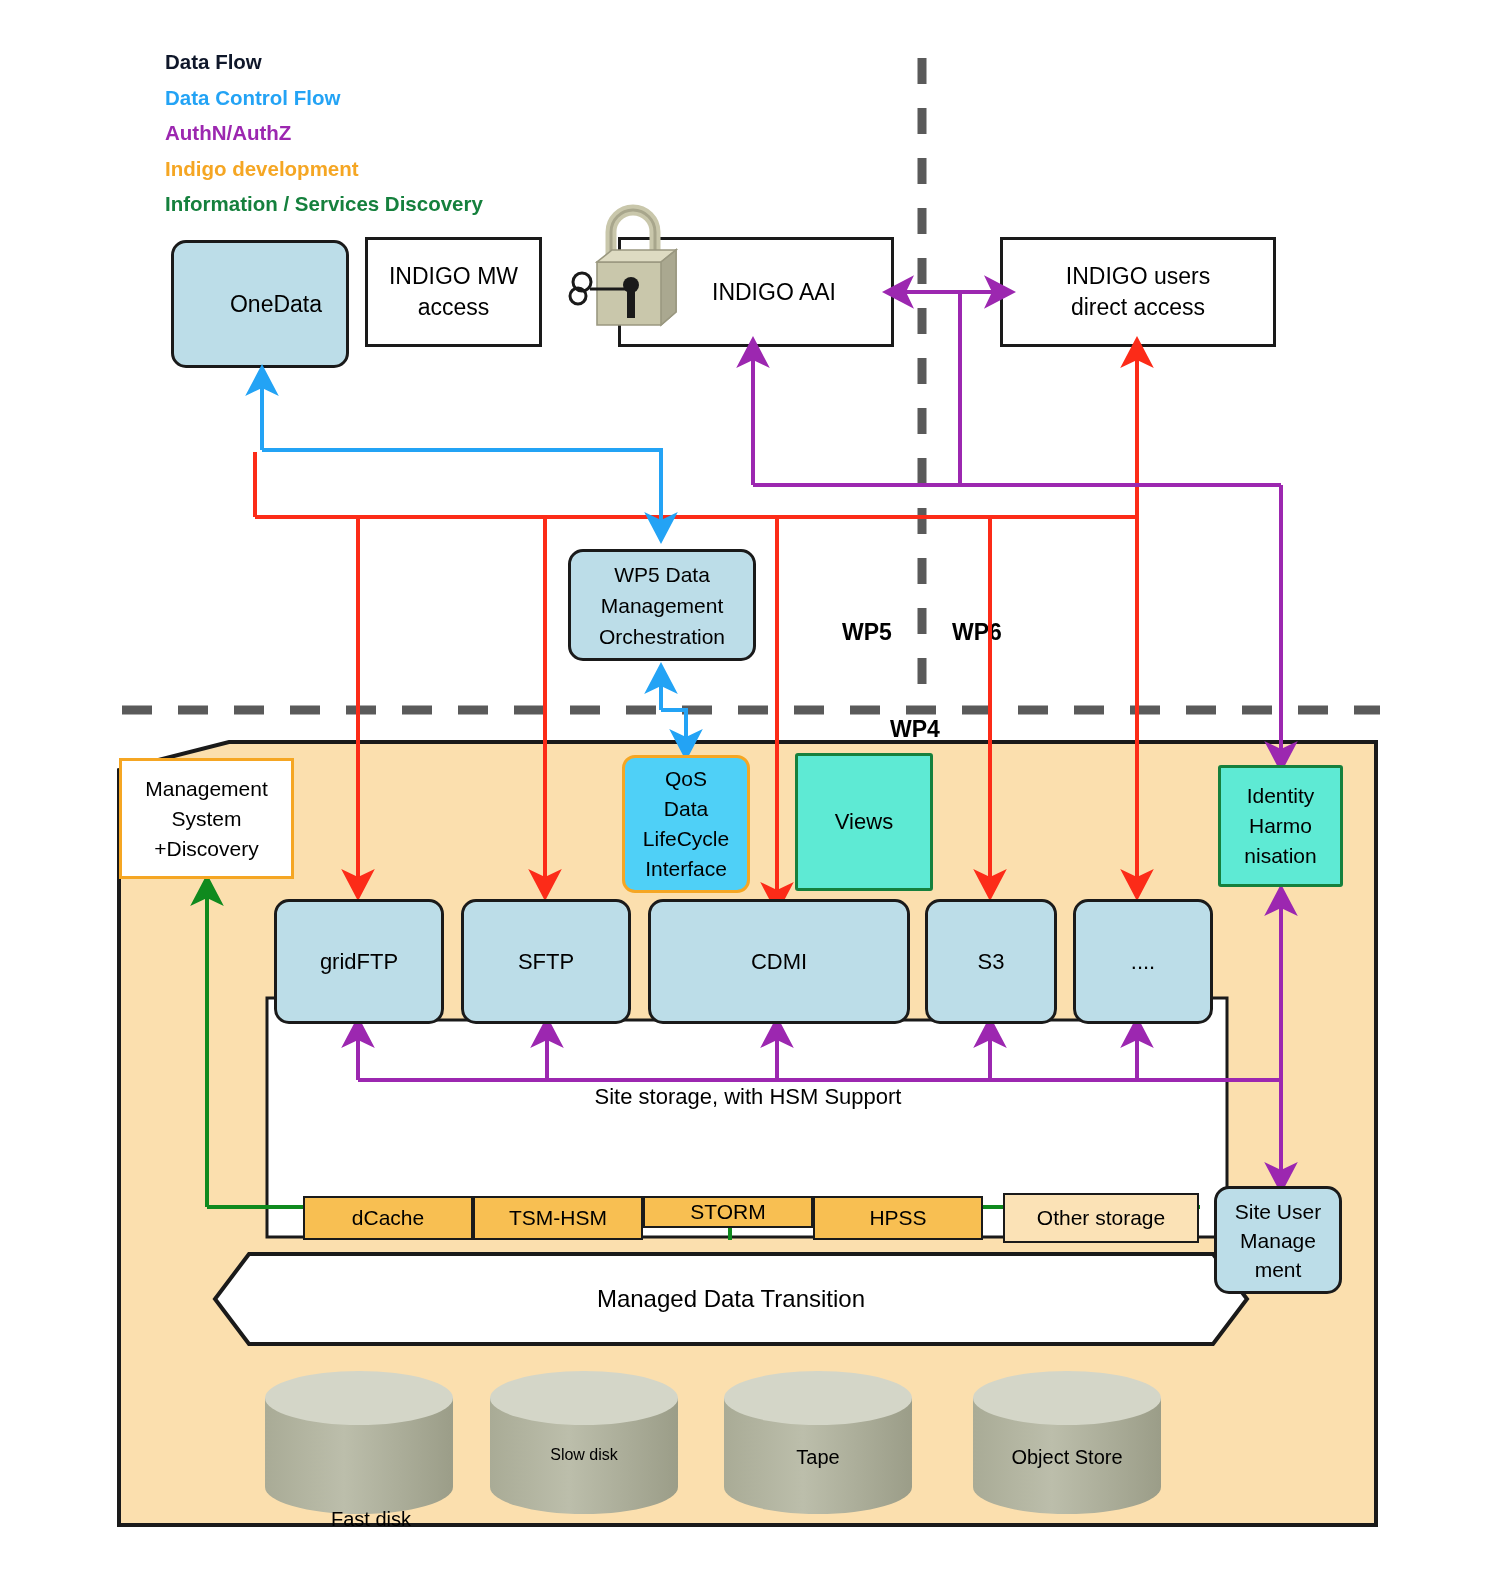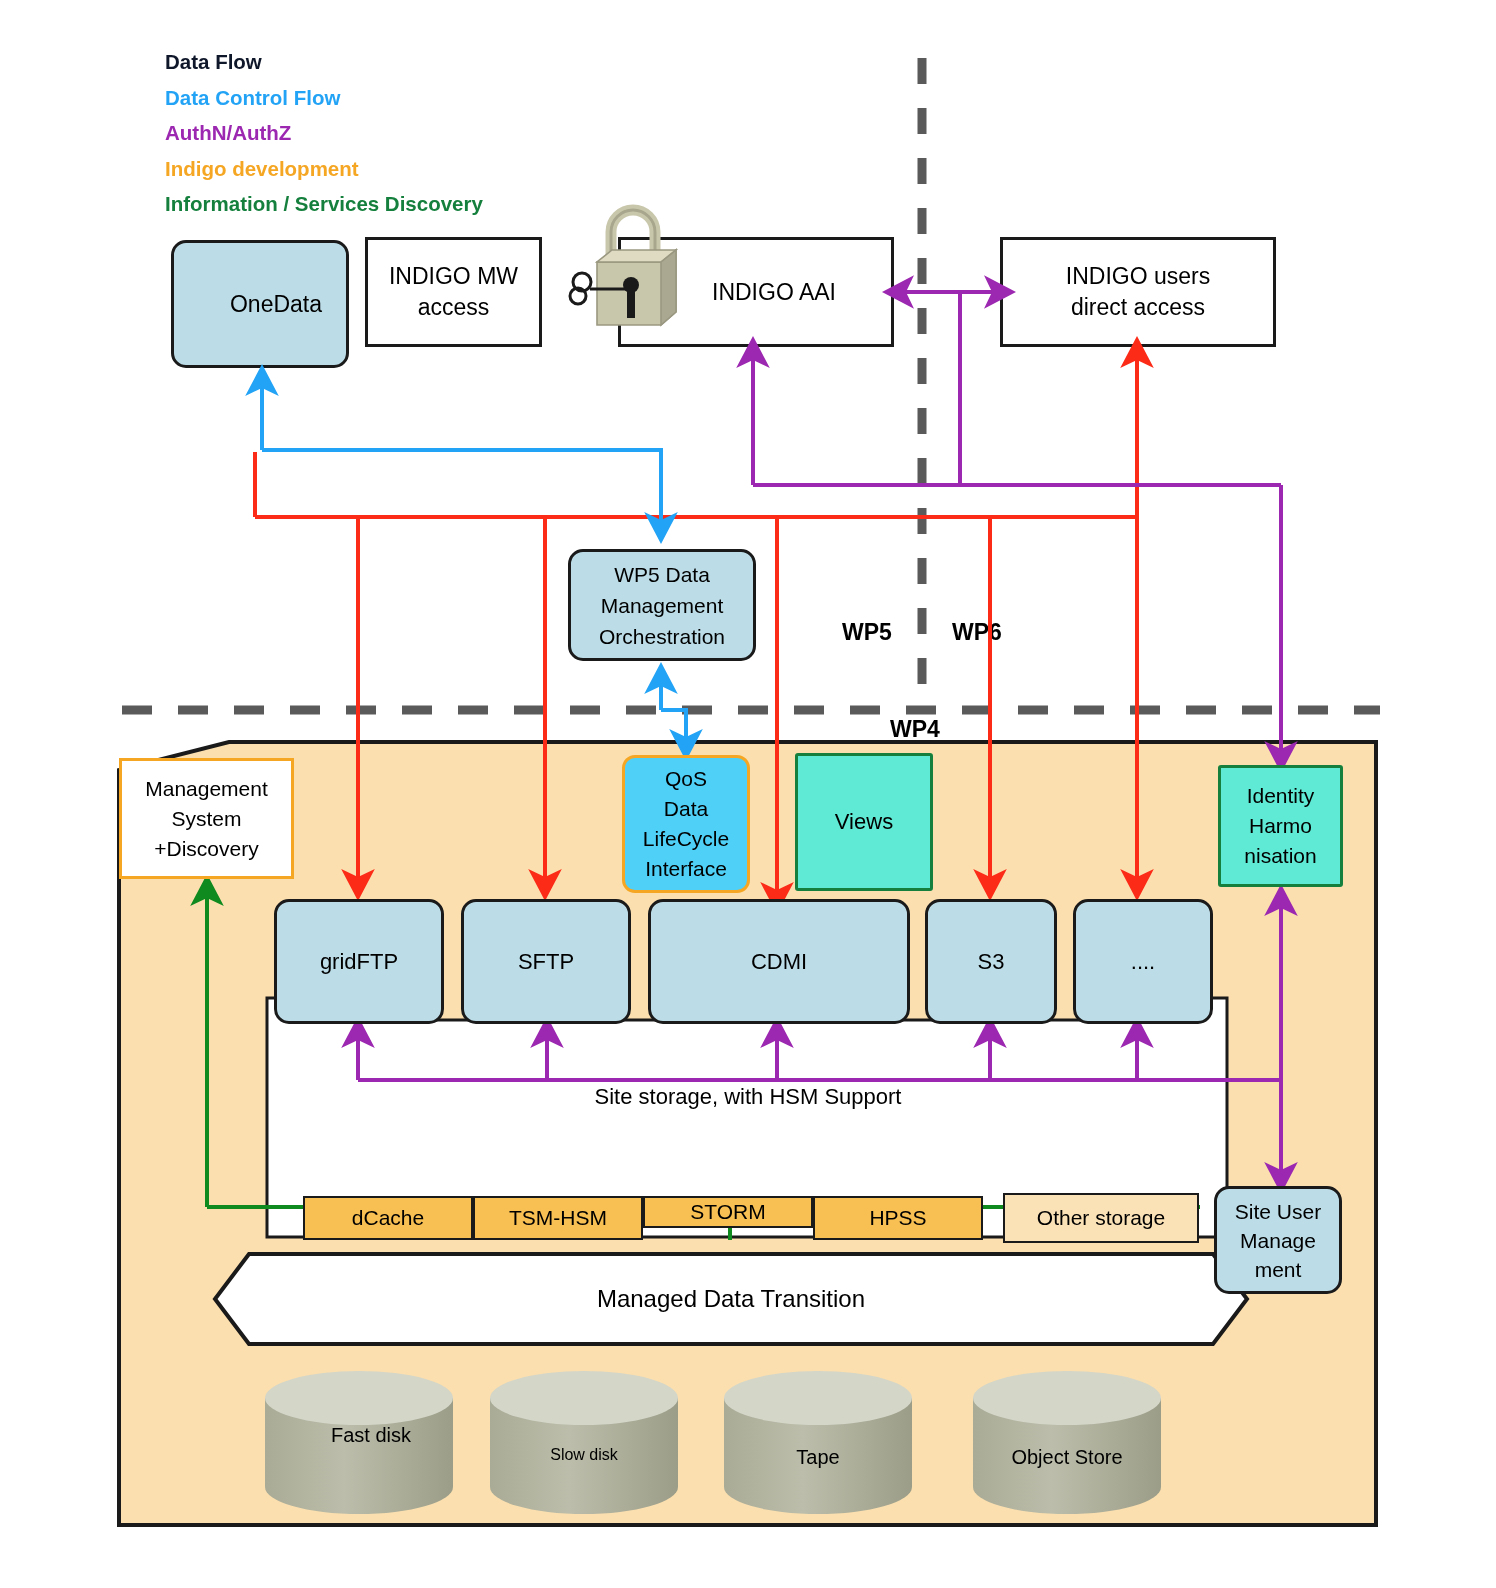--- a/index.html
+++ b/index.html
@@ -235,18 +235,18 @@
   </div>
 
   <div class="node rnd" style="left:1214px;top:1186px;width:128px;height:108px;font-size:21px;flex-direction:column;line-height:29px;z-index:5;">
     <span>Site User</span>
     <span>Manage</span>
     <span>ment</span>
   </div>
 
   <div class="plain" style="left:215px;top:1285px;width:1032px;text-align:center;font-size:24px;z-index:4;">Managed Data Transition</div>
 
-  <div class="plain" style="left:265px;top:1424px;width:212px;text-align:center;font-size:20px;z-index:4;">Fast disk</div>
+  <div class="plain" style="left:265px;top:1508px;width:212px;text-align:center;font-size:20px;z-index:4;">Fast disk</div>
   <div class="plain" style="left:490px;top:1446px;width:188px;text-align:center;font-size:16px;z-index:4;">Slow disk</div>
   <div class="plain" style="left:724px;top:1446px;width:188px;text-align:center;font-size:20px;z-index:4;">Tape</div>
   <div class="plain" style="left:973px;top:1446px;width:188px;text-align:center;font-size:20px;z-index:4;">Object Store</div>
 
 </div>
 
 </body></html>

